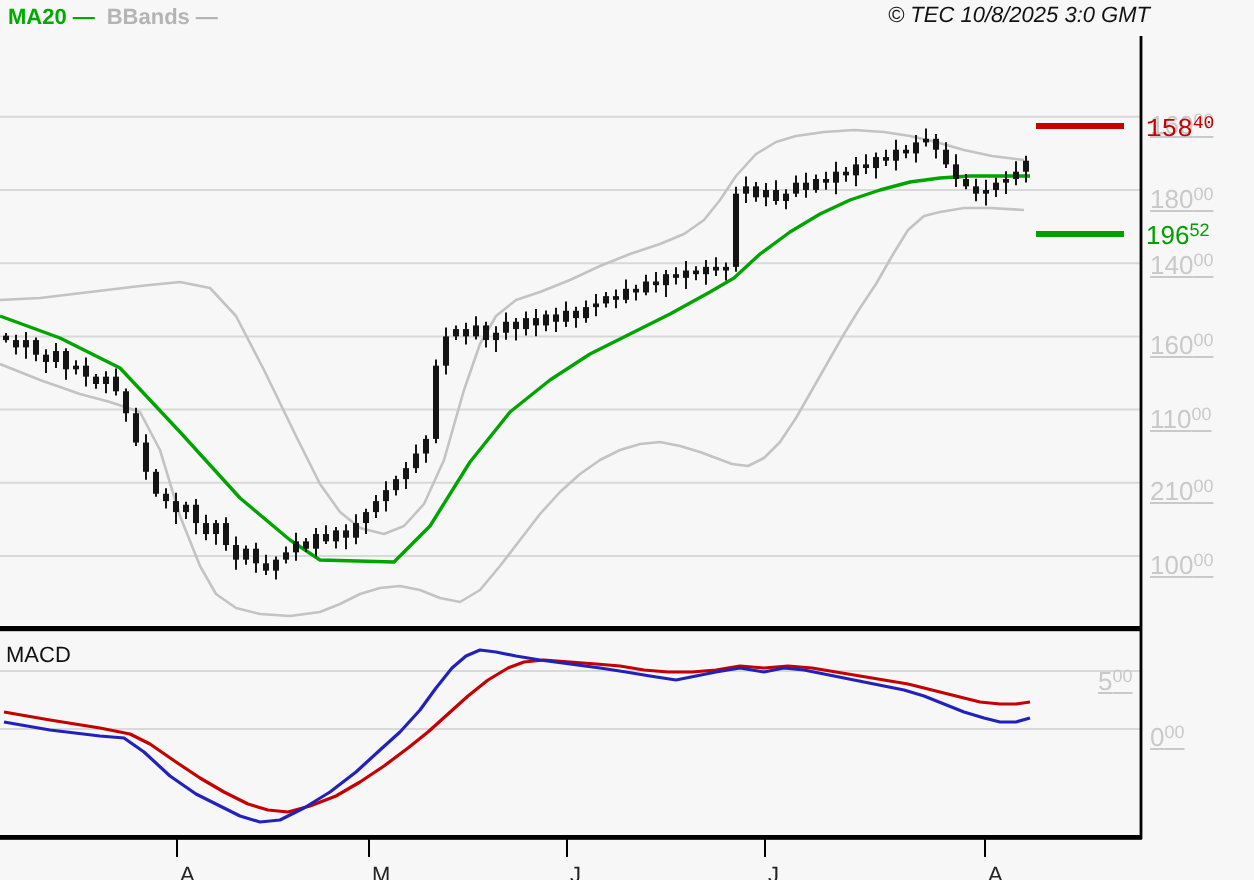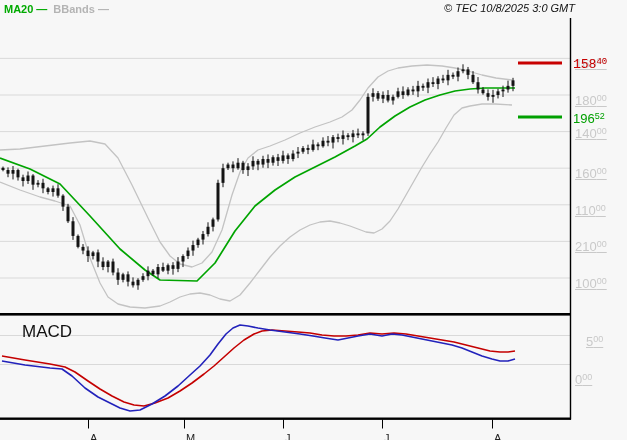--- a/index.html
+++ b/index.html
@@ -3,21 +3,21 @@
 <meta charset="utf-8">
 <style>
   html,body{margin:0;padding:0;background:#f7f7f7;}
   .stage{position:relative;width:627px;height:440px;background:#f7f7f7;overflow:hidden;
          font-family:"Liberation Sans", sans-serif;}
   .legend{position:absolute;left:4px;top:3px;font-size:11px;font-weight:bold;}
   .legend .ma20{color:#00aa00;}
   .legend .bb{color:#b4b4b4;}
   .legend .dash{margin:0 6px 0 3px;font-weight:bold;}
   .copyright{position:absolute;right:52px;top:2px;font-size:11px;font-style:italic;color:#111;}
-  .macd-title{position:absolute;left:22px;top:322px;font-size:17px;color:#111;}
+  .macd-title{position:absolute;left:3px;top:322px;font-size:11px;color:#111;}
   .axis-label{position:absolute;white-space:nowrap;line-height:1;}
   .axis-label .main{font-size:13px;}
   .axis-label .sup{font-size:9px;position:relative;top:-4px;}
   .gray-lab{color:#c9c9c9;text-decoration:underline;}
   svg{position:absolute;left:0;top:0;}
 </style>
 </head>
 <body>
 
 <div class="stage">
@@ -264,22 +264,22 @@
   <div class="macd-title">MACD</div>
 
   <div id="labels">
       <div class="axis-label gray-lab" style="left: 575px; top: 55.4px;"><span class="main">160</span><span class="sup">00</span></div>
       <div class="axis-label gray-lab" style="left: 575px; top: 92px;"><span class="main">180</span><span class="sup">00</span></div>
       <div class="axis-label gray-lab" style="left: 575px; top: 125px;"><span class="main">140</span><span class="sup">00</span></div>
       <div class="axis-label gray-lab" style="left: 575px; top: 165.2px;"><span class="main">160</span><span class="sup">00</span></div>
       <div class="axis-label gray-lab" style="left: 575px; top: 201.8px;"><span class="main">110</span><span class="sup">00</span></div>
       <div class="axis-label gray-lab" style="left: 575px; top: 238.4px;"><span class="main">210</span><span class="sup">00</span></div>
       <div class="axis-label gray-lab" style="left: 575px; top: 275px; text-align: right;"><span class="main">100</span><span class="sup">00</span></div>
-      <div class="axis-label gray-lab" style="left: 586px; top: 332.5px;"><span class="main">5</span><span class="sup">00</span></div>
-      <div class="axis-label gray-lab" style="left: 575px; top: 371px;"><span class="main">0</span><span class="sup">00</span></div>
+      <div class="axis-label gray-lab" style="left: 549px; top: 332.5px;"><span class="main">5</span><span class="sup">00</span></div>
+      <div class="axis-label gray-lab" style="left: 575px; top: 361px;"><span class="main">0</span><span class="sup">00</span></div>
       <div class="axis-label " style="left: 573px; top: 56px; color: rgb(200, 0, 0); font-family: Liberation Mono, monospace;"><span class="main">158</span><span class="sup">40</span></div>
       <div class="axis-label " style="left: 573px; top: 110px; color: rgb(0, 160, 0);"><span class="main">196</span><span class="sup">52</span></div>
       <div class="axis-label " style="left: 90px; top: 428.5px;"><span class="main" style="font-size:11px;color:#222">A</span></div>
       <div class="axis-label " style="left: 186px; top: 428.5px;"><span class="main" style="font-size:11px;color:#222">M</span></div>
       <div class="axis-label " style="left: 285px; top: 428.5px;"><span class="main" style="font-size:11px;color:#222">J</span></div>
       <div class="axis-label " style="left: 384px; top: 428.5px;"><span class="main" style="font-size:11px;color:#222">J</span></div>
       <div class="axis-label " style="left: 494px; top: 428.5px;"><span class="main" style="font-size:11px;color:#222">A</span></div>
     </div>
 </div>
 

